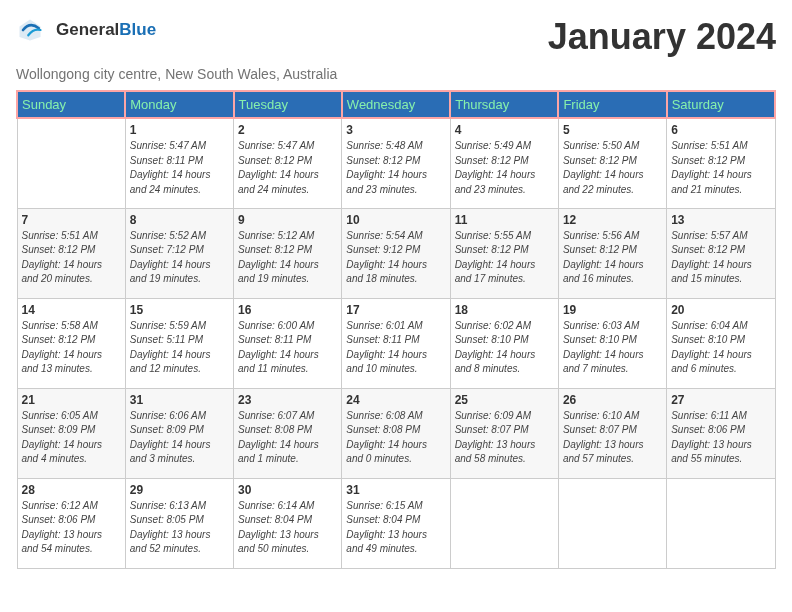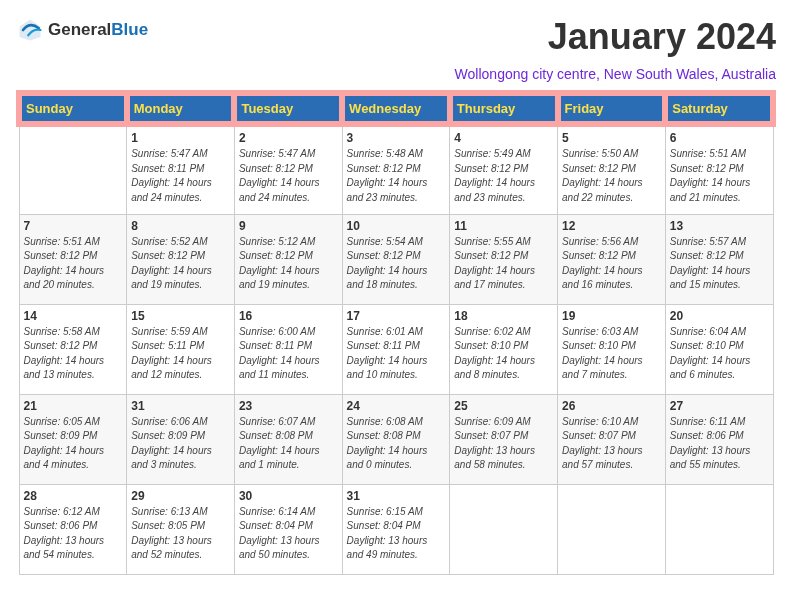--- a/index.html
+++ b/index.html
@@ -12,52 +12,52 @@
     }
     .header {
       display: flex;
       align-items: flex-start;
       justify-content: space-between;
       margin-bottom: 4px;
     }
     .logo {
       display: flex;
       align-items: center;
-      gap: 4px;
+      gap: 12px;
     }
     .logo-icon {
       width: 28px;
       height: 28px;
     }
     .month-title {
       font-size: 36px;
       font-weight: bold;
       color: #333;
       text-align: right;
     }
     .subtitle {
-      text-align: right;
+      text-align: left;
       font-size: 14px;
-      color: #6d28d9;
+      color: #737373;
       margin-bottom: 8px;
       margin-top: 8px;
     }
     table {
       width: 100%;
       border-collapse: collapse;
       table-layout: fixed;
     }
     thead tr th {
       background-color: #2a6db5;
-      color: #fde047;
+      color: #86efac;
       font-size: 13px;
-      font-weight: bold;
+      font-weight: normal;
       padding: 5px 4px;
       text-align: left;
-      border: 6px solid #fca5a5;
+      border: 2px solid #fca5a5;
     }
     tbody tr td {
       border: 1px solid #ccc;
       vertical-align: top;
       padding: 4px 4px;
       font-size: 10.5px;
       color: #333;
       height: 90px;
     }
     tbody tr:nth-child(even) td {
@@ -157,35 +157,35 @@
         <td>
           <span class="day-num">7</span>
           <div class="day-info">Sunrise: 5:51 AM
 Sunset: 8:12 PM
 Daylight: 14 hours
 and 20 minutes.</div>
         </td>
         <td>
           <span class="day-num">8</span>
           <div class="day-info">Sunrise: 5:52 AM
-Sunset: 8:12 PM
+Sunset: 7:12 PM
 Daylight: 14 hours
 and 19 minutes.</div>
         </td>
         <td>
           <span class="day-num">9</span>
           <div class="day-info">Sunrise: 5:12 AM
 Sunset: 8:12 PM
 Daylight: 14 hours
 and 19 minutes.</div>
         </td>
         <td>
           <span class="day-num">10</span>
           <div class="day-info">Sunrise: 5:54 AM
-Sunset: 8:12 PM
+Sunset: 9:12 PM
 Daylight: 14 hours
 and 18 minutes.</div>
         </td>
         <td>
           <span class="day-num">11</span>
           <div class="day-info">Sunrise: 5:55 AM
 Sunset: 8:12 PM
 Daylight: 14 hours
 and 17 minutes.</div>
         </td>

